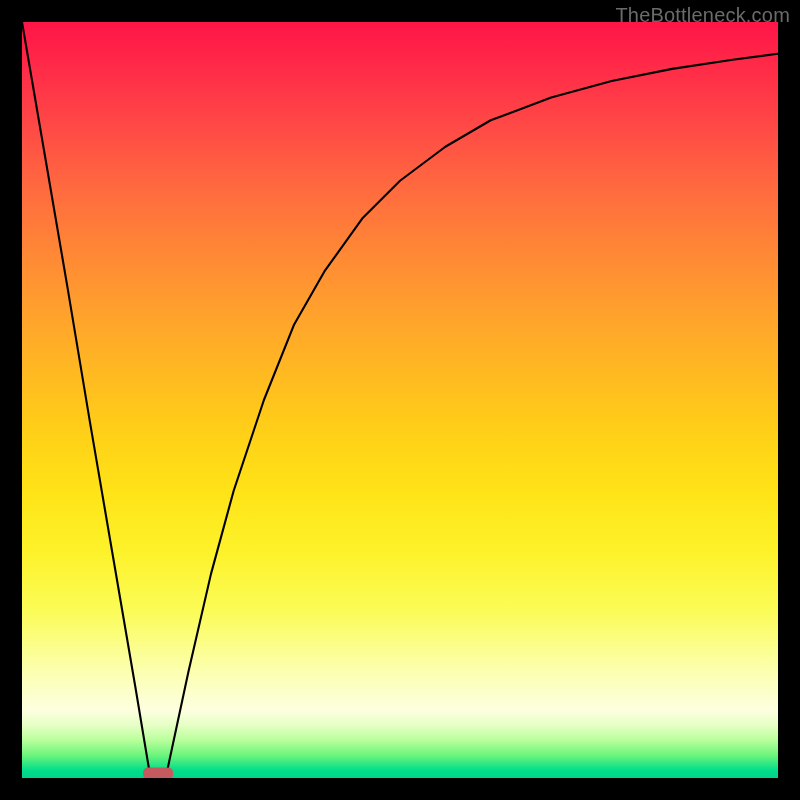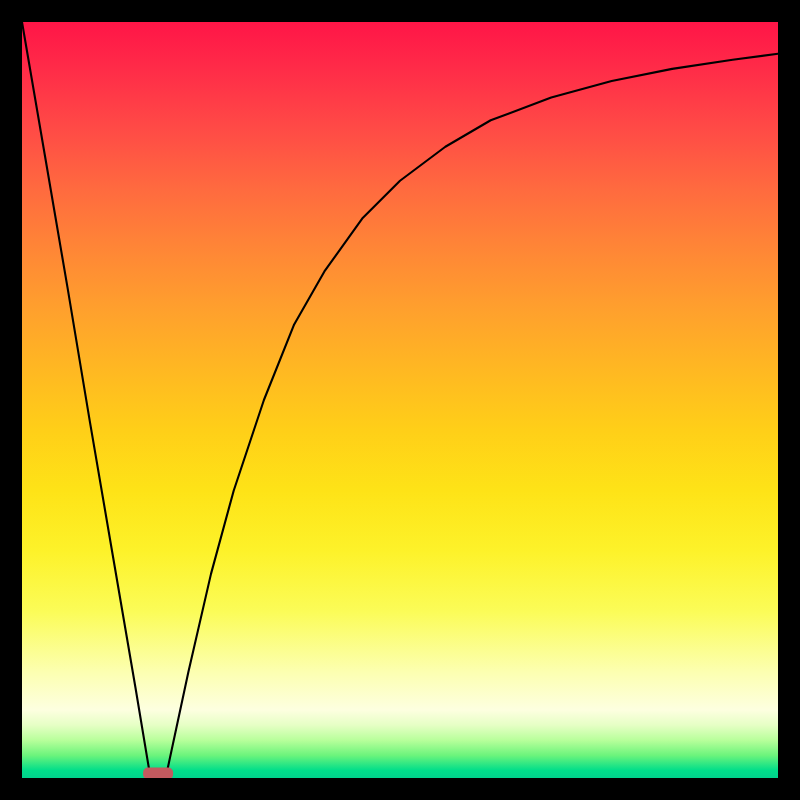--- a/index.html
+++ b/index.html
@@ -79,13 +79,14 @@
 
 <div class="frame">
   <div class="plot-area"></div>
 
   <svg class="curve-svg" viewBox="0 0 756 756" preserveAspectRatio="none">
     <path id="left-path" class="curve-path" d="M0.00 0.00 L22.68 132.30 L45.36 264.60 L68.04 400.68 L90.72 532.98 L113.40 665.28 L128.52 756.00"></path>
     <path id="right-path" class="curve-path" d="M143.64 756.00 L166.32 650.16 L189.00 551.88 L211.68 468.72 L241.92 378.00 L272.16 302.40 L302.40 249.48 L340.20 196.56 L378.00 158.76 L423.36 124.74 L468.72 98.28 L529.20 75.60 L589.68 58.97 L650.16 46.87 L710.64 37.80 L756.00 31.75"></path>
     <rect id="valley-marker" class="marker" rx="5" ry="5" x="121.08" y="745.46" width="30" height="12" fill="#c25a5f"></rect>
   </svg>
 
+  <div class="watermark">TheBottleneck.com</div>
 </div>
 
 </body></html>

